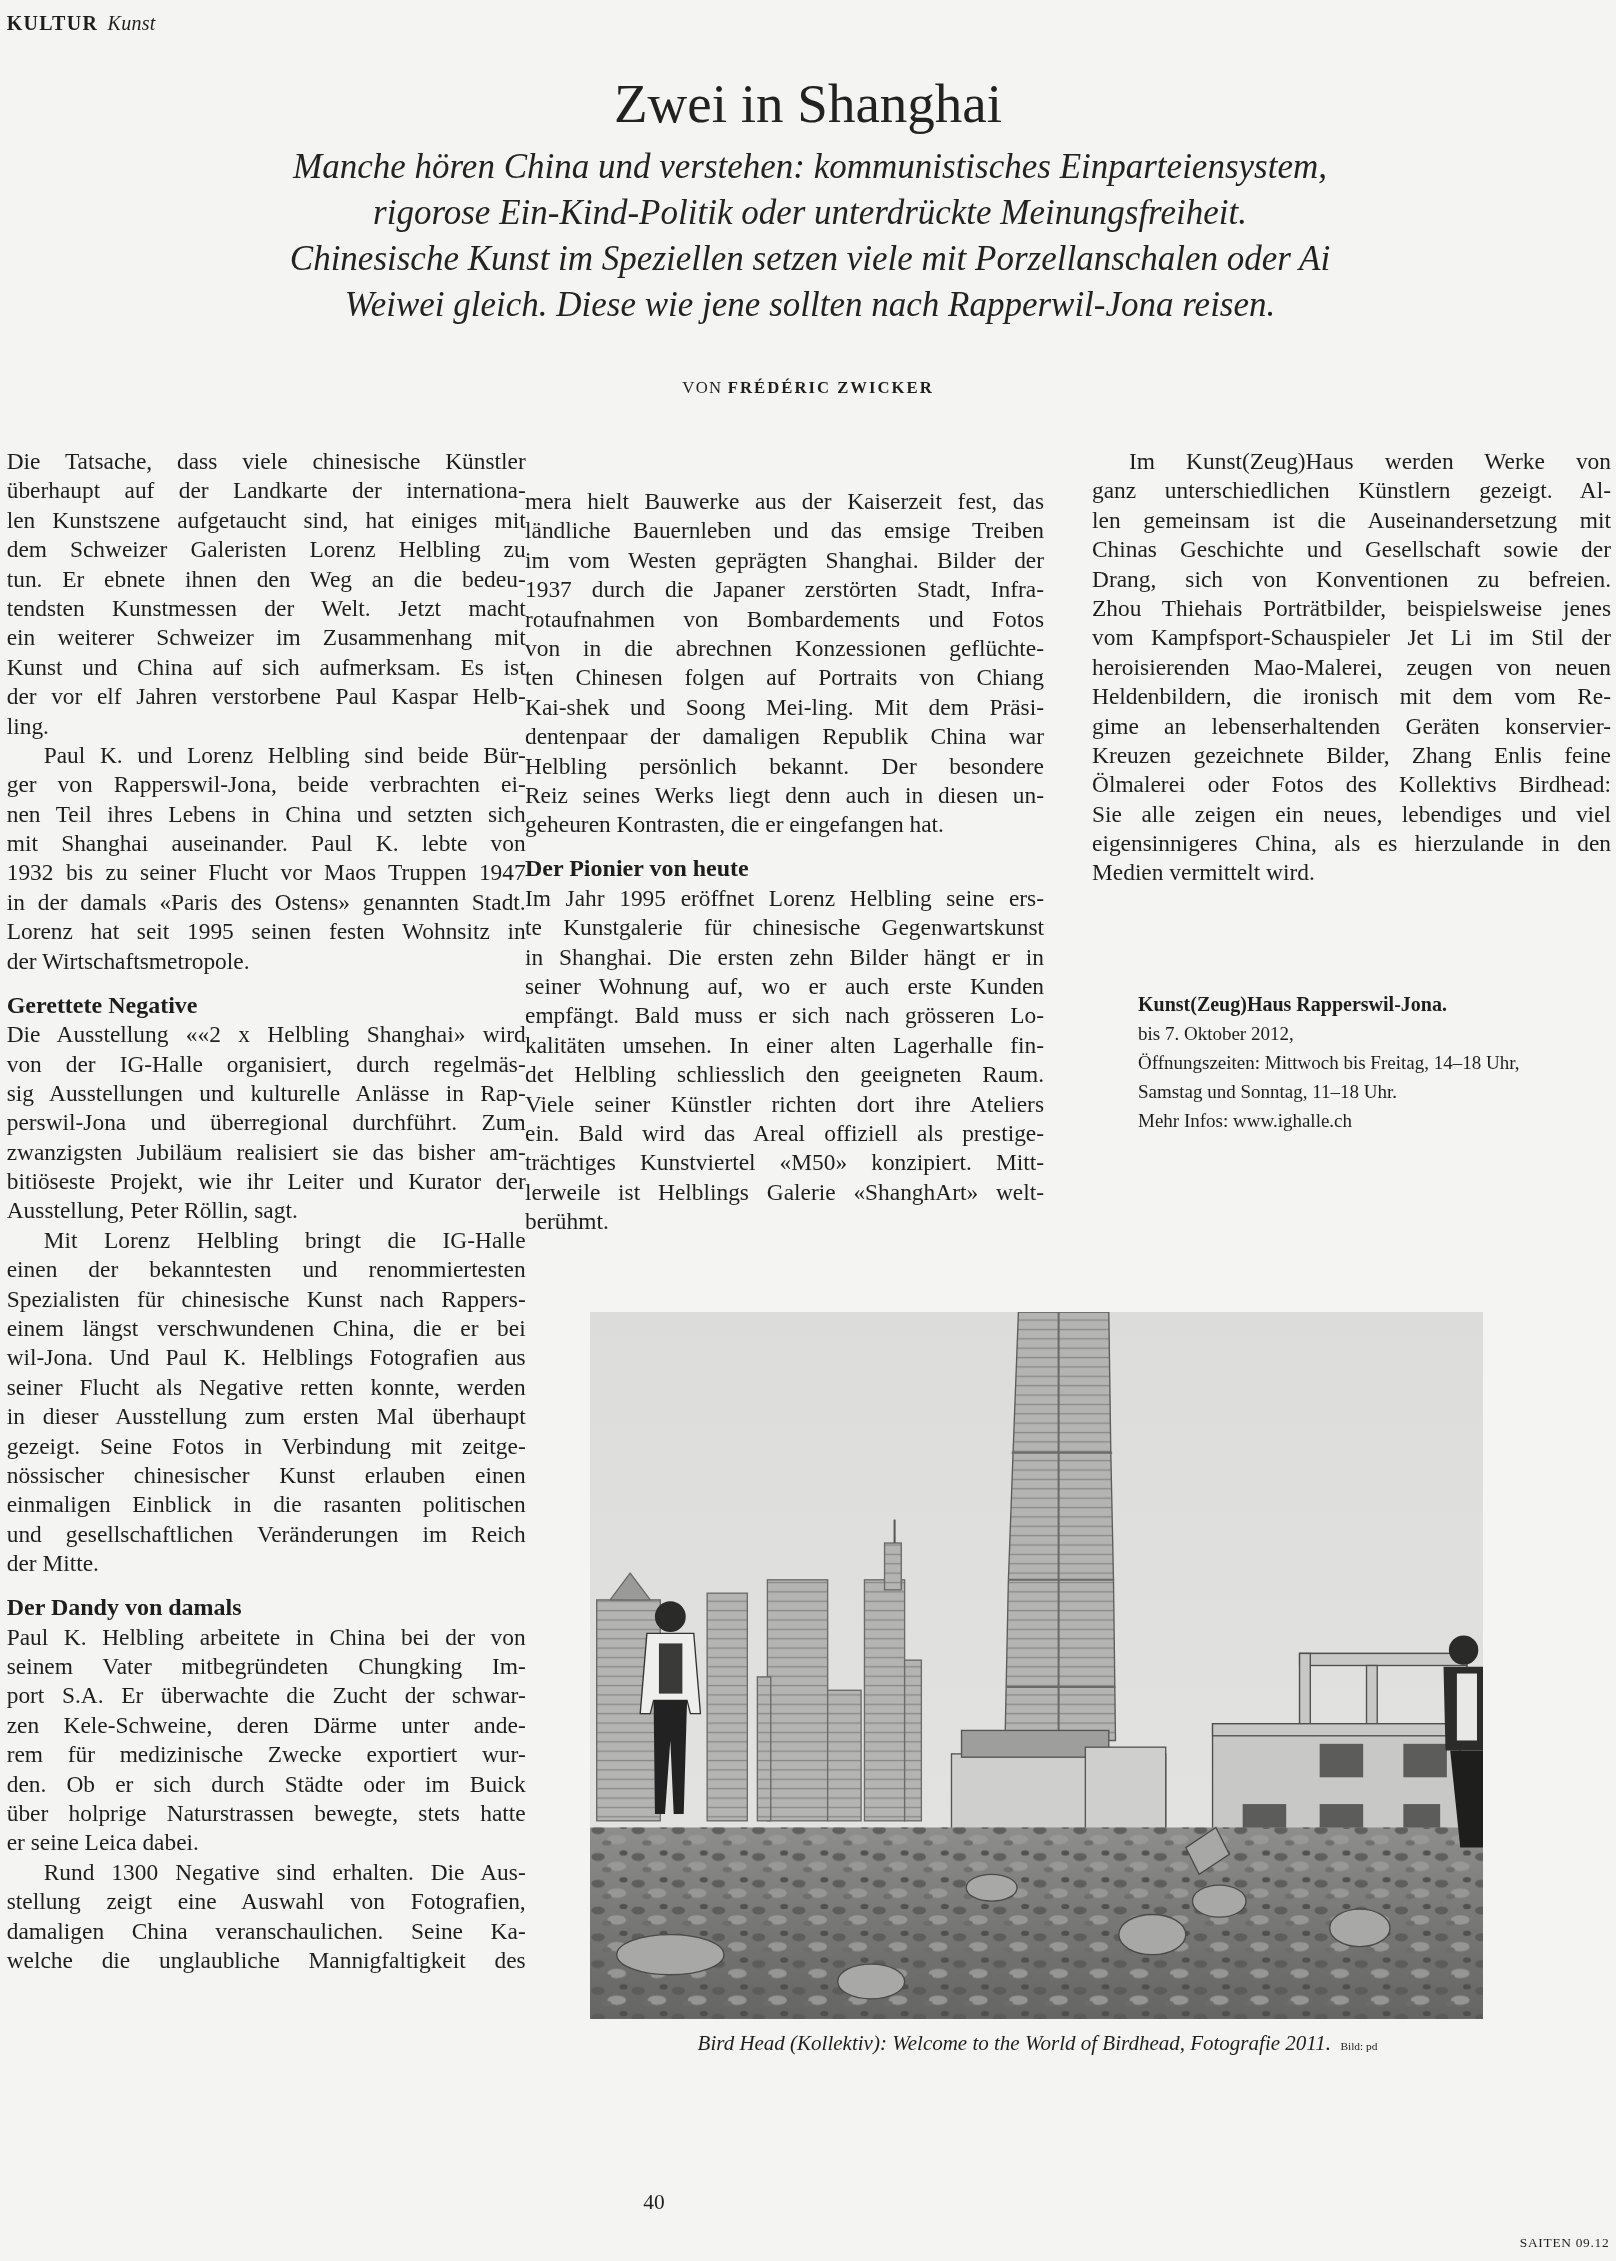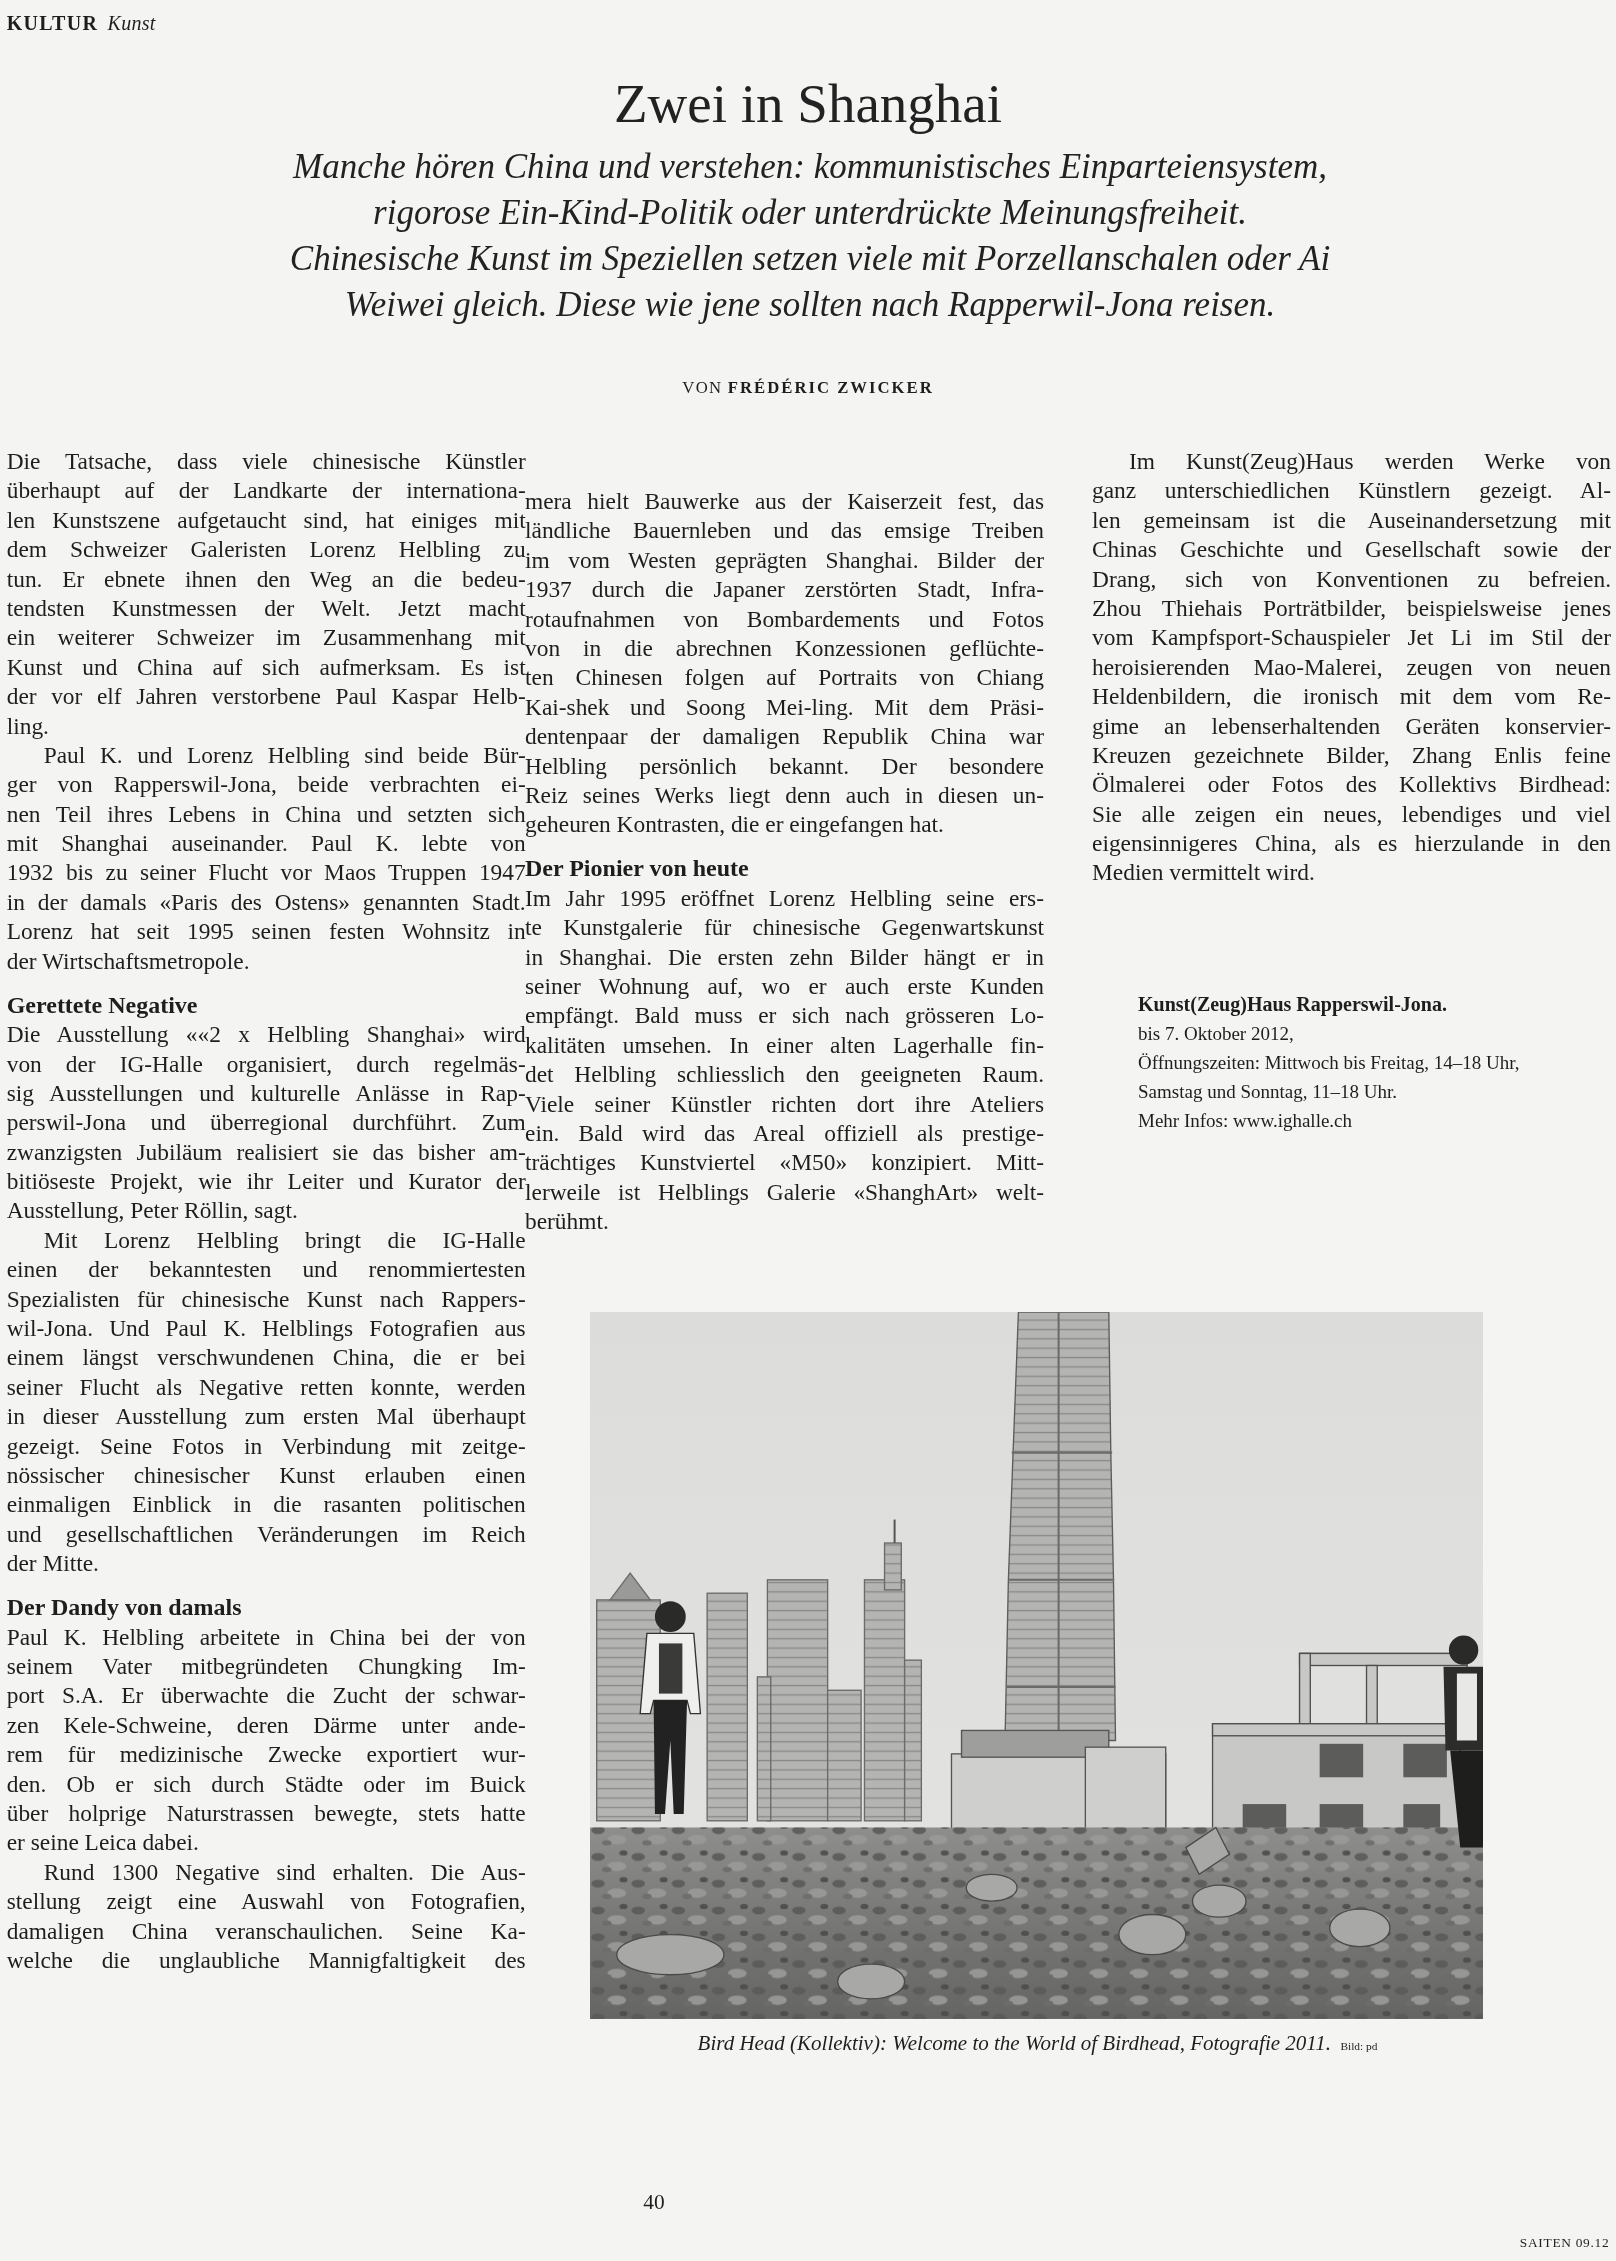--- a/index.html
+++ b/index.html
@@ -92,22 +92,22 @@
     <span class="l">sig Ausstellungen und kulturelle Anlässe in Rap-</span>
     <span class="l">perswil-Jona und überregional durchführt. Zum</span>
     <span class="l">zwanzigsten Jubiläum realisiert sie das bisher am-</span>
     <span class="l">bitiöseste Projekt, wie ihr Leiter und Kurator der</span>
     <span class="l r">Ausstellung, Peter Röllin, sagt.</span>
   </div>
   <div>
     <span class="l ind">Mit Lorenz Helbling bringt die IG-Halle</span>
     <span class="l">einen der bekanntesten und renommiertesten</span>
     <span class="l">Spezialisten für chinesische Kunst nach Rappers-</span>
+    <span class="l">einem längst verschwundenen China, die er bei</span>
     <span class="l">wil-Jona. Und Paul K. Helblings Fotografien aus</span>
-    <span class="l">einem längst verschwundenen China, die er bei</span>
     <span class="l">seiner Flucht als Negative retten konnte, werden</span>
     <span class="l">in dieser Ausstellung zum ersten Mal überhaupt</span>
     <span class="l">gezeigt. Seine Fotos in Verbindung mit zeitge-</span>
     <span class="l">nössischer chinesischer Kunst erlauben einen</span>
     <span class="l">einmaligen Einblick in die rasanten politischen</span>
     <span class="l">und gesellschaftlichen Veränderungen im Reich</span>
     <span class="l r">der Mitte.</span>
   </div>
   <span class="h">Der Dandy von damals</span>
   <div>

